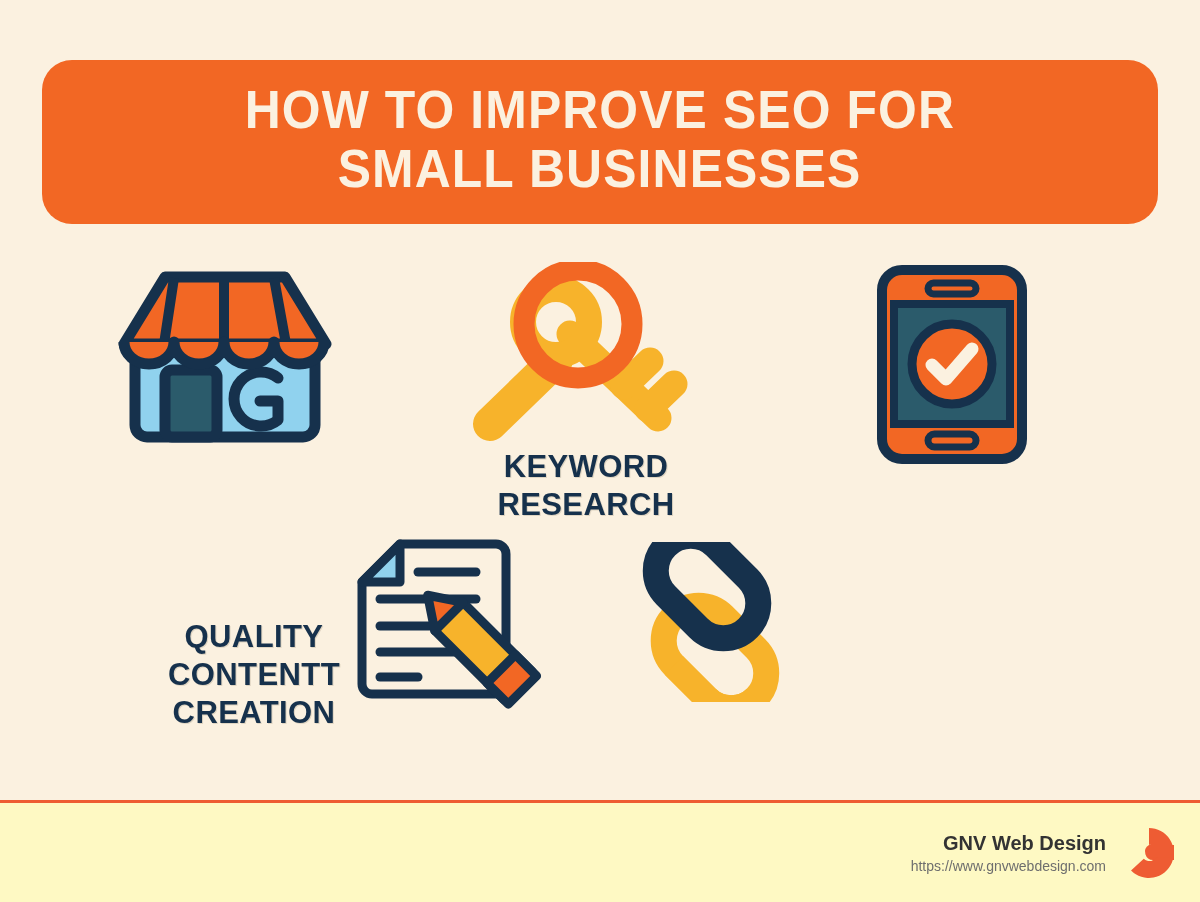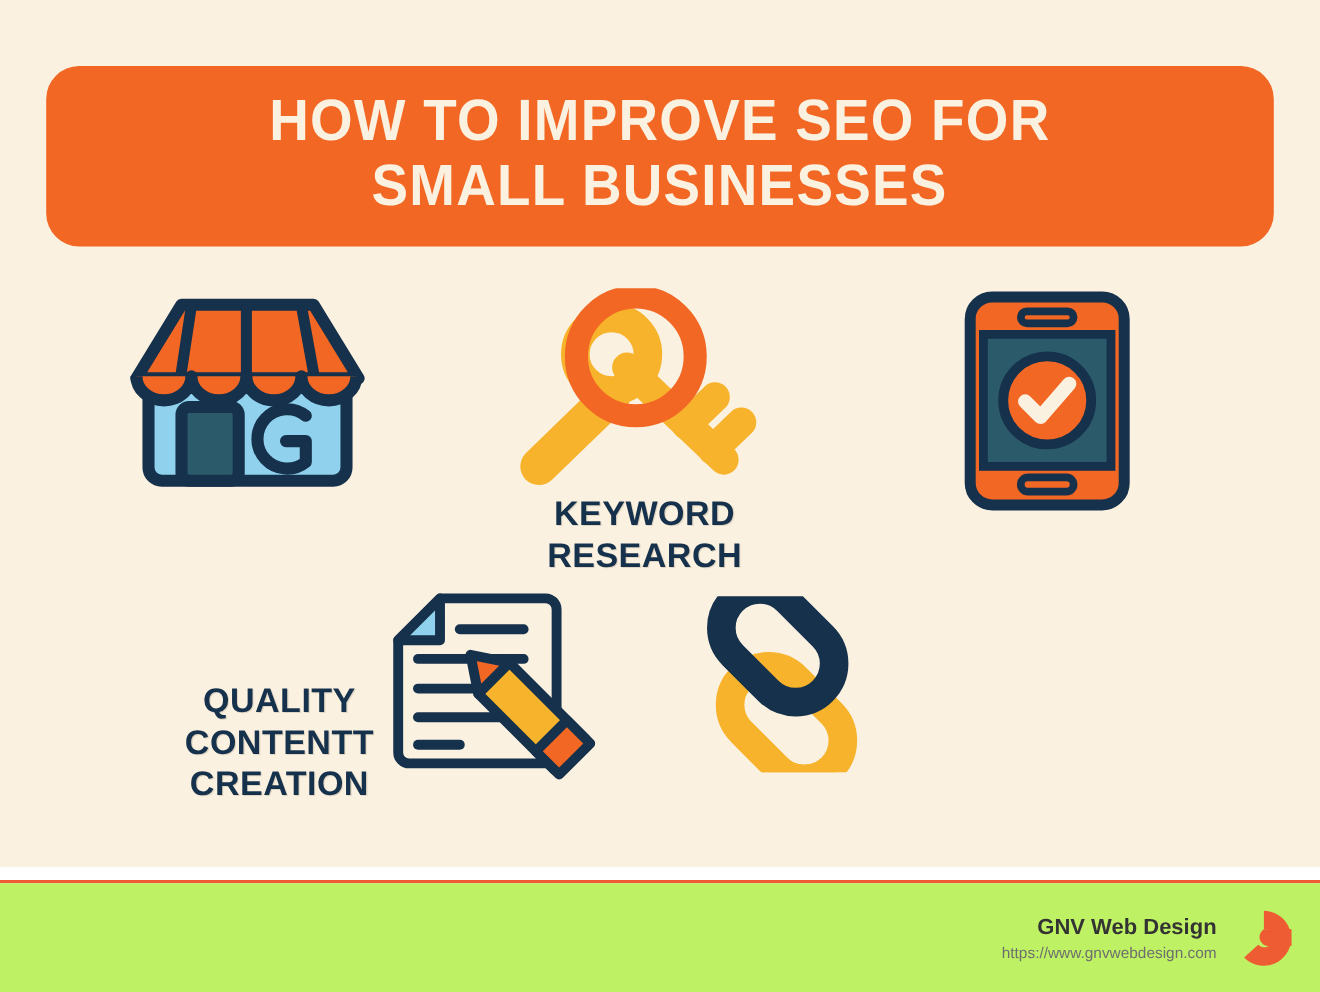--- a/index.html
+++ b/index.html
@@ -9,21 +9,21 @@
   body {
     width: 1200px;
     height: 902px;
     background: #ffffff;
     font-family: "Liberation Sans", sans-serif;
     overflow: hidden;
   }
   #infographic {
     position: relative;
     width: 1200px;
-    height: 788px;
+    height: 902px;
     background: #FBF1E0;
   }
   
   #title-banner {
     position: absolute;
     left: 42px;
     top: 60px;
     width: 1116px;
     height: 164px;
     background: #F26724;
@@ -84,21 +84,21 @@
     width: 1200px;
     height: 3px;
     background: #EE5C33;
   }
   #footer {
     position: absolute;
     left: 0;
     top: 803px;
     width: 1200px;
     height: 99px;
-    background: #bef264;
+    background: #fef9c3;
     display: flex;
     align-items: center;
     justify-content: flex-end;
     padding-right: 22px;
     box-sizing: border-box;
   }
   #footer-text {
     text-align: right;
     margin-right: 14px;
   }

